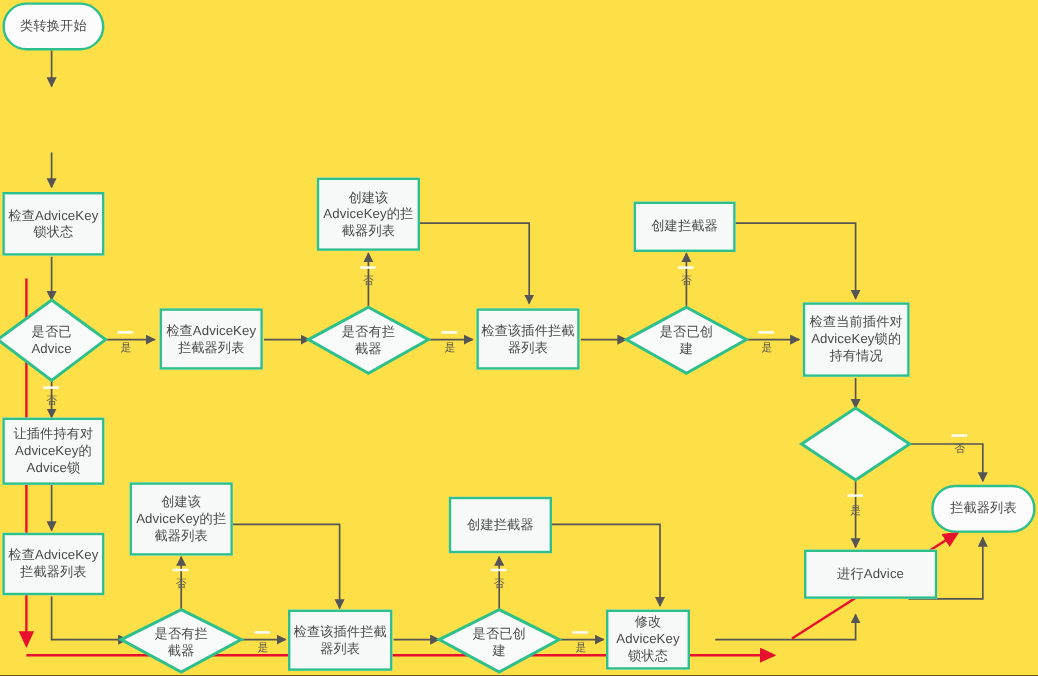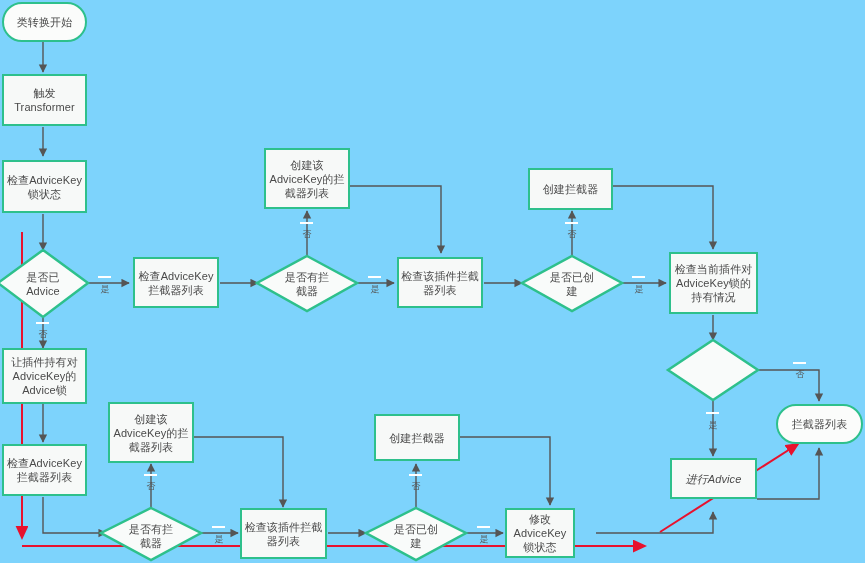--- a/index.html
+++ b/index.html
@@ -4,21 +4,21 @@
 <style>
   html, body {
     margin: 0;
     padding: 0;
     background: #000000;
   }
   #canvas {
     position: relative;
     width: 865px;
     height: 563px;
-    background: #7dd3fc;
+    background: #fde047;
     overflow: hidden;
     font-family: "Liberation Sans", "DejaVu Sans", sans-serif;
   }
   svg.edges {
     position: absolute;
     left: 0;
     top: 0;
     width: 865px;
     height: 563px;
   }
@@ -152,23 +152,20 @@
       <polygon points="713,340 758,370 713,400 668,370"></polygon>
       <polygon points="151,508 201,533 151,560 101,533"></polygon>
       <polygon points="416,508 466,533 416,560 366,533"></polygon>
     </g>
   </svg>
 
   <div class="node terminal" style="left:2px;  top:2px;   width:85px;  height:40px;">
     <span>类转换开始</span>
   </div>
 
-  <div class="node process" style="left:2px;  top:74px;  width:85px;  height:52px;">
-    <span>触发<br>Transformer</span>
-  </div>
 
   <div class="node process" style="left:2px;  top:160px; width:85px;  height:53px;">
     <span>检查AdviceKey<br>锁状态</span>
   </div>
 
   <div class="node decision" style="left:-2px; top:250px; width:90px; height:68px;">
     <span class="dia-label">是否已<br>Advice</span>
   </div>
 
   <div class="node process" style="left:133px; top:257px; width:86px; height:51px;">
@@ -193,21 +190,21 @@
 
   <div class="node process" style="left:528px; top:168px; width:85px; height:42px;">
     <span>创建拦截器</span>
   </div>
 
   <div class="node process" style="left:669px; top:252px; width:89px; height:62px;">
     <span>检查当前插件对<br>AdviceKey锁的<br>持有情况</span>
   </div>
 
 
-  <div class="node process" style="left:670px; top:458px; width:87px; height:41px;font-style:italic;">
+  <div class="node process" style="left:670px; top:458px; width:111px; height:41px;">
     <span>进行Advice</span>
   </div>
 
   <div class="node terminal" style="left:776px; top:404px; width:87px; height:40px;">
     <span>拦截器列表</span>
   </div>
 
   <div class="node process" style="left:2px;  top:348px; width:85px; height:56px;">
     <span>让插件持有对<br>AdviceKey的<br>Advice锁</span>
   </div>

